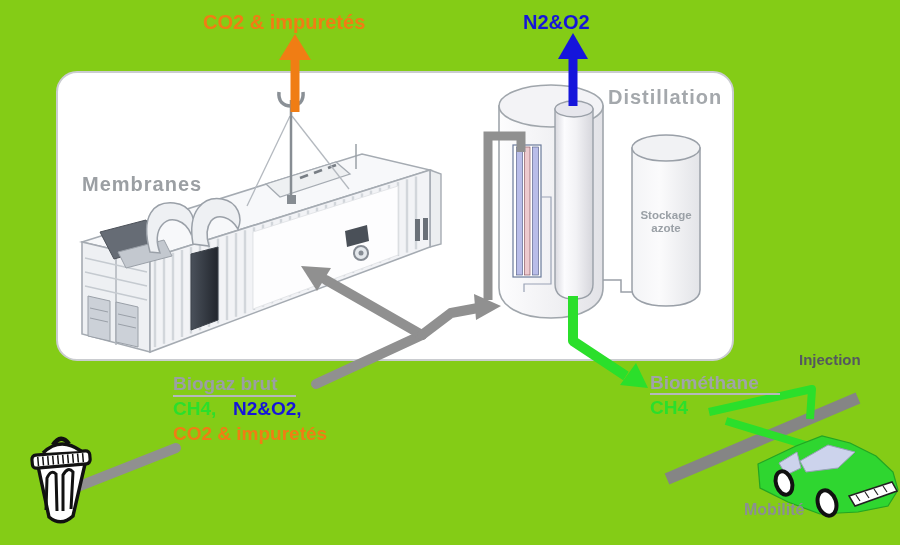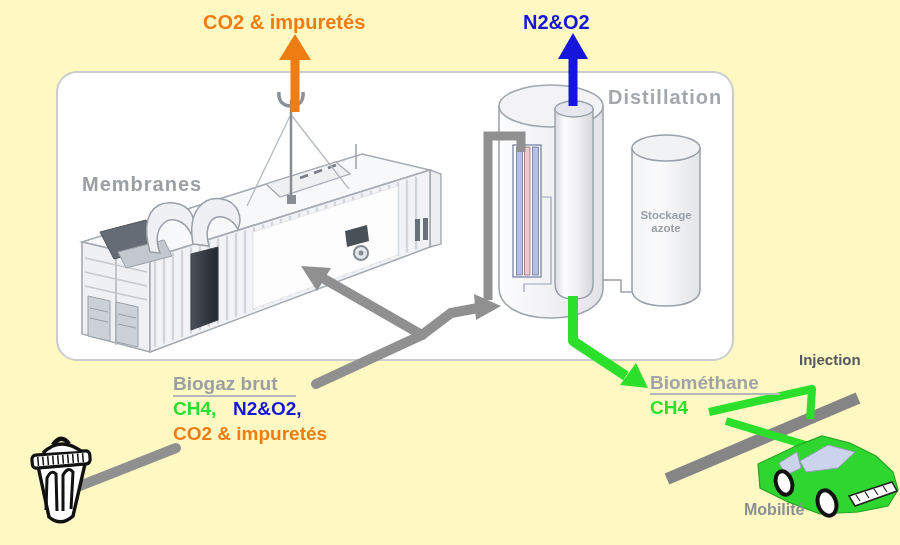--- a/index.html
+++ b/index.html
@@ -1,16 +1,16 @@
 <!DOCTYPE html>
 <html><head>
 <meta charset="utf-8">
 <style>
   html,body{margin:0;padding:0;background:#ffffff;}
-  #stage{position:relative;width:900px;height:545px;background:#fef9c3;overflow:hidden;
+  #stage{position:relative;width:900px;height:545px;background:#84cc16;overflow:hidden;
          font-family:"Liberation Sans", sans-serif;}
   svg text{font-family:"Liberation Sans", sans-serif;font-weight:bold;}
   .lbl-gray{fill:#9b9fa3;}
   .underline{stroke:#b5b8bb;stroke-width:2;}
 </style>
 </head>
 <body>
 
 <div id="stage">
 <svg width="900" height="545" viewBox="0 0 900 545">

